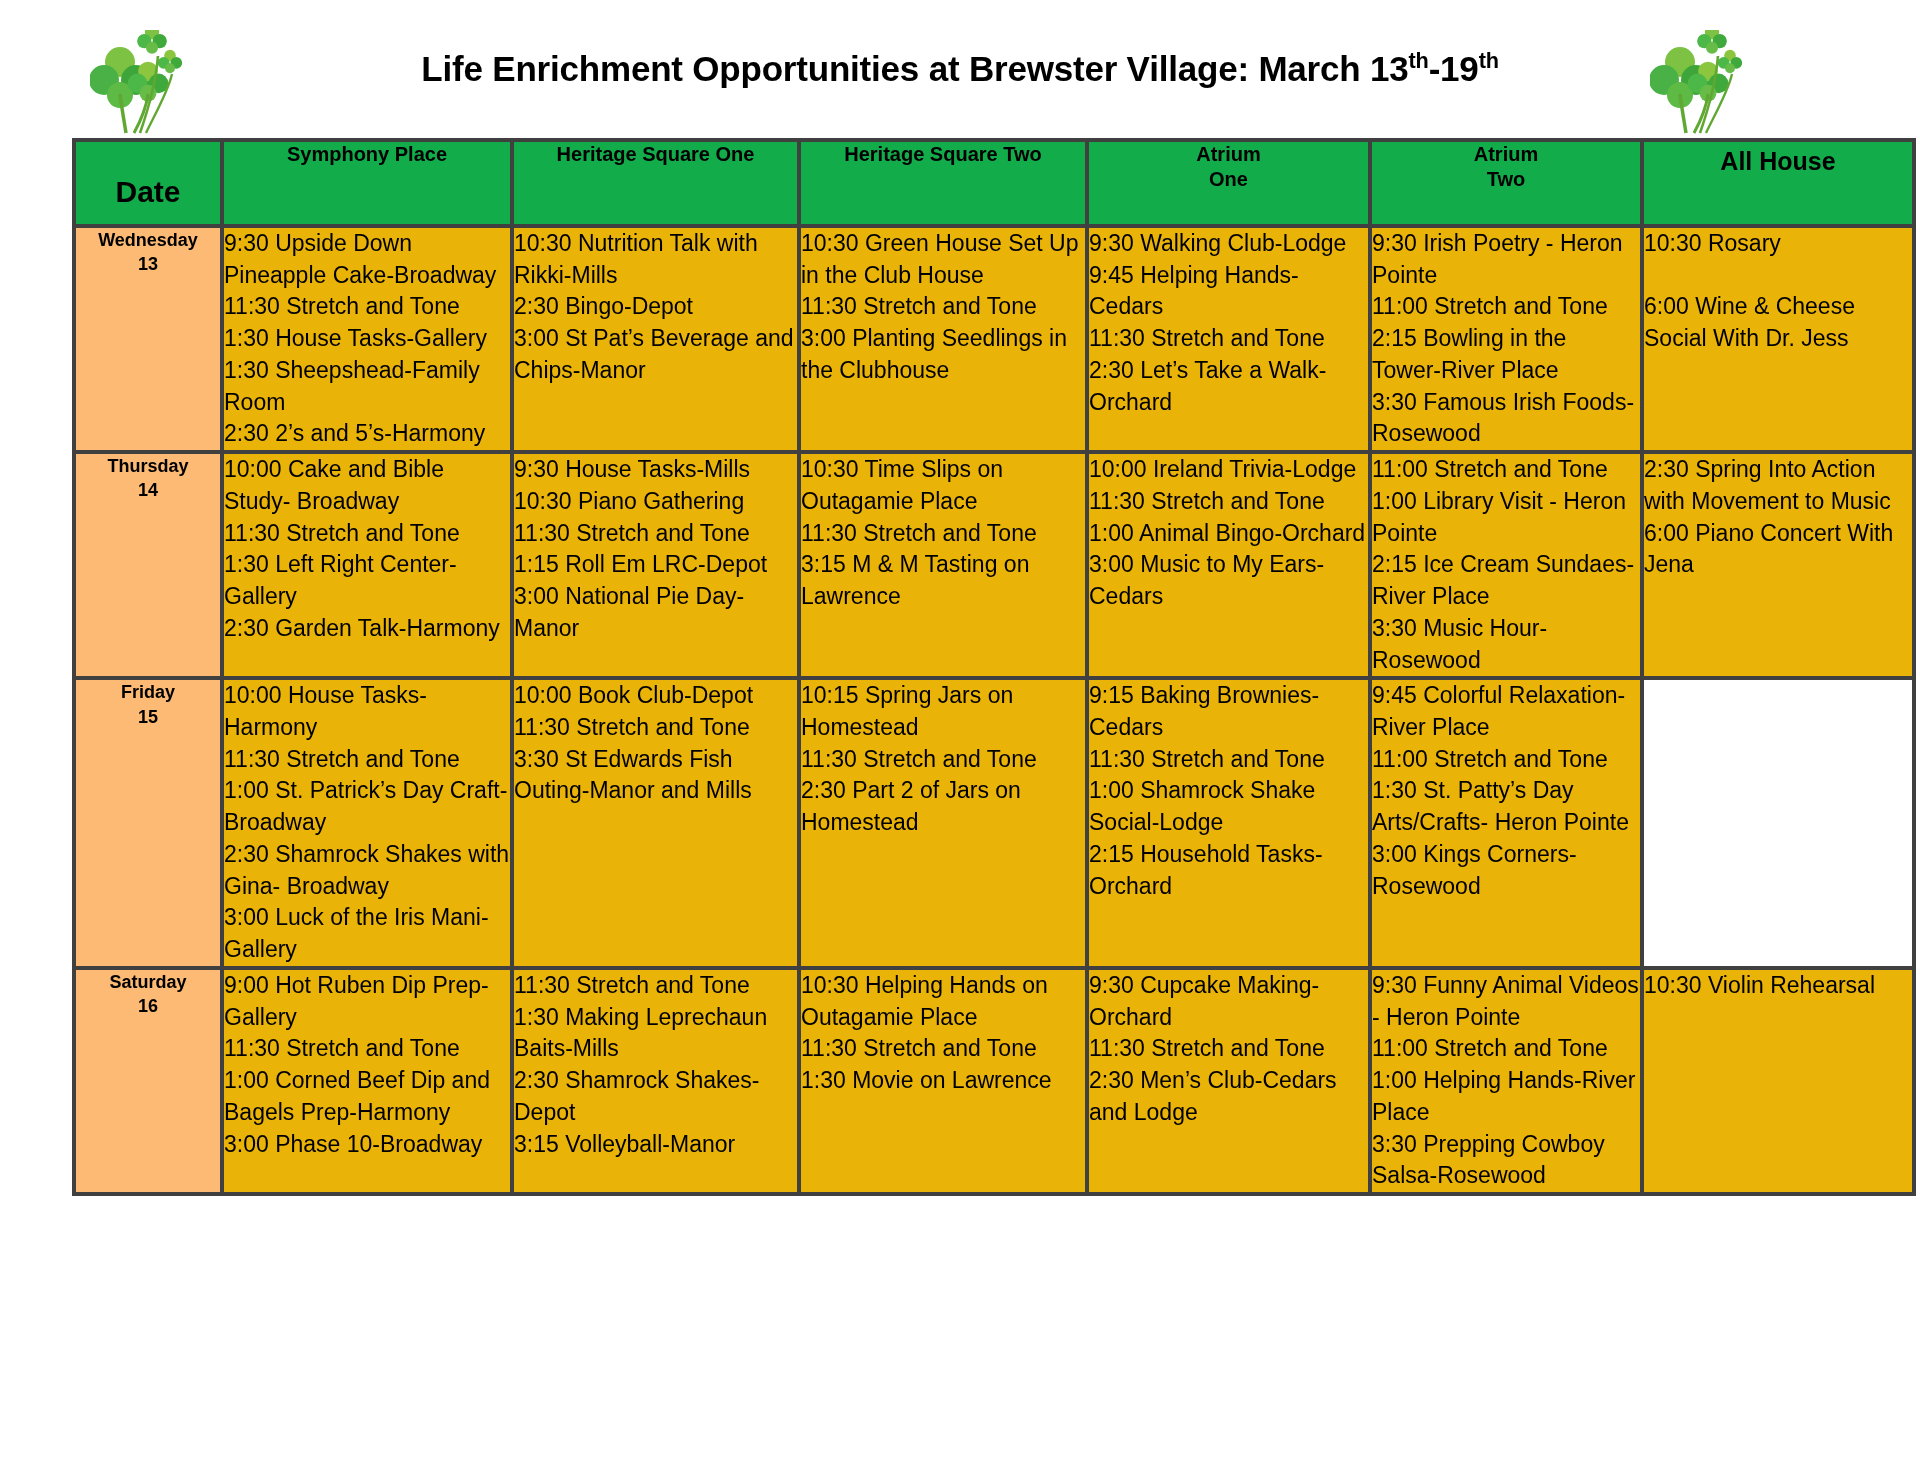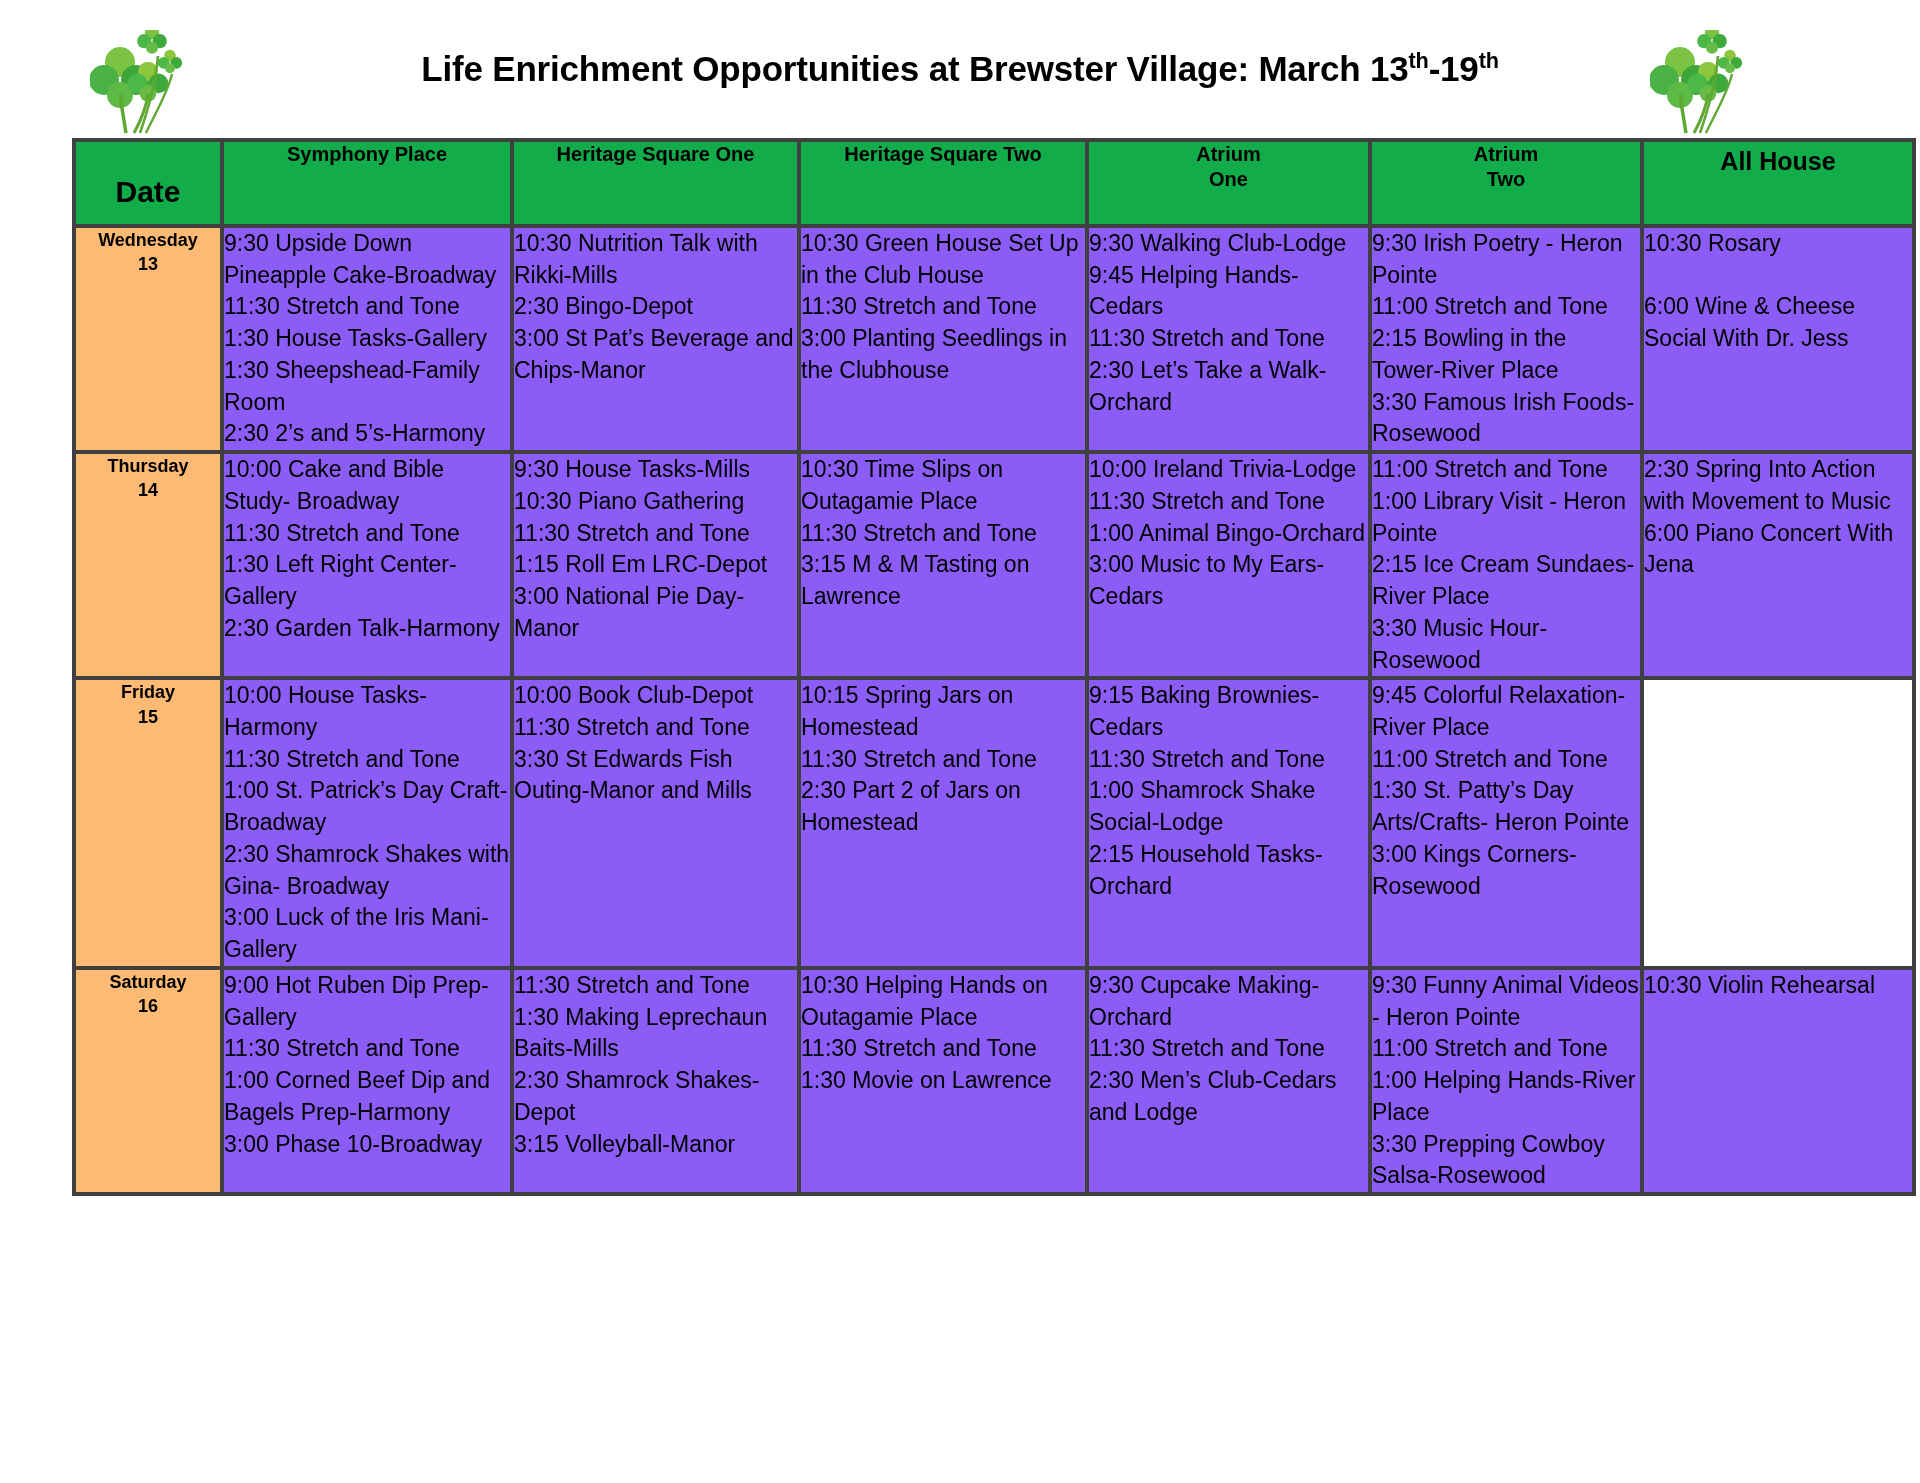--- a/index.html
+++ b/index.html
@@ -99,21 +99,21 @@
 
   td.datecell {
     background: #fdba74;
     text-align: center;
     font-size: 18px;
     font-weight: bold;
     line-height: 1.35;
     padding: 6px 2px 0 2px;
   }
   td.eventcell {
-    background: #8b5cf6;
+    background: #eab308;
     font-size: 23px;
     line-height: 1.38;
     padding: 5px 6px 8px 8px;
     white-space: pre-line;
     font-weight: normal;
   }
   td.empty { background: #ffffff; }
 </style>
 </head>
 <body>

